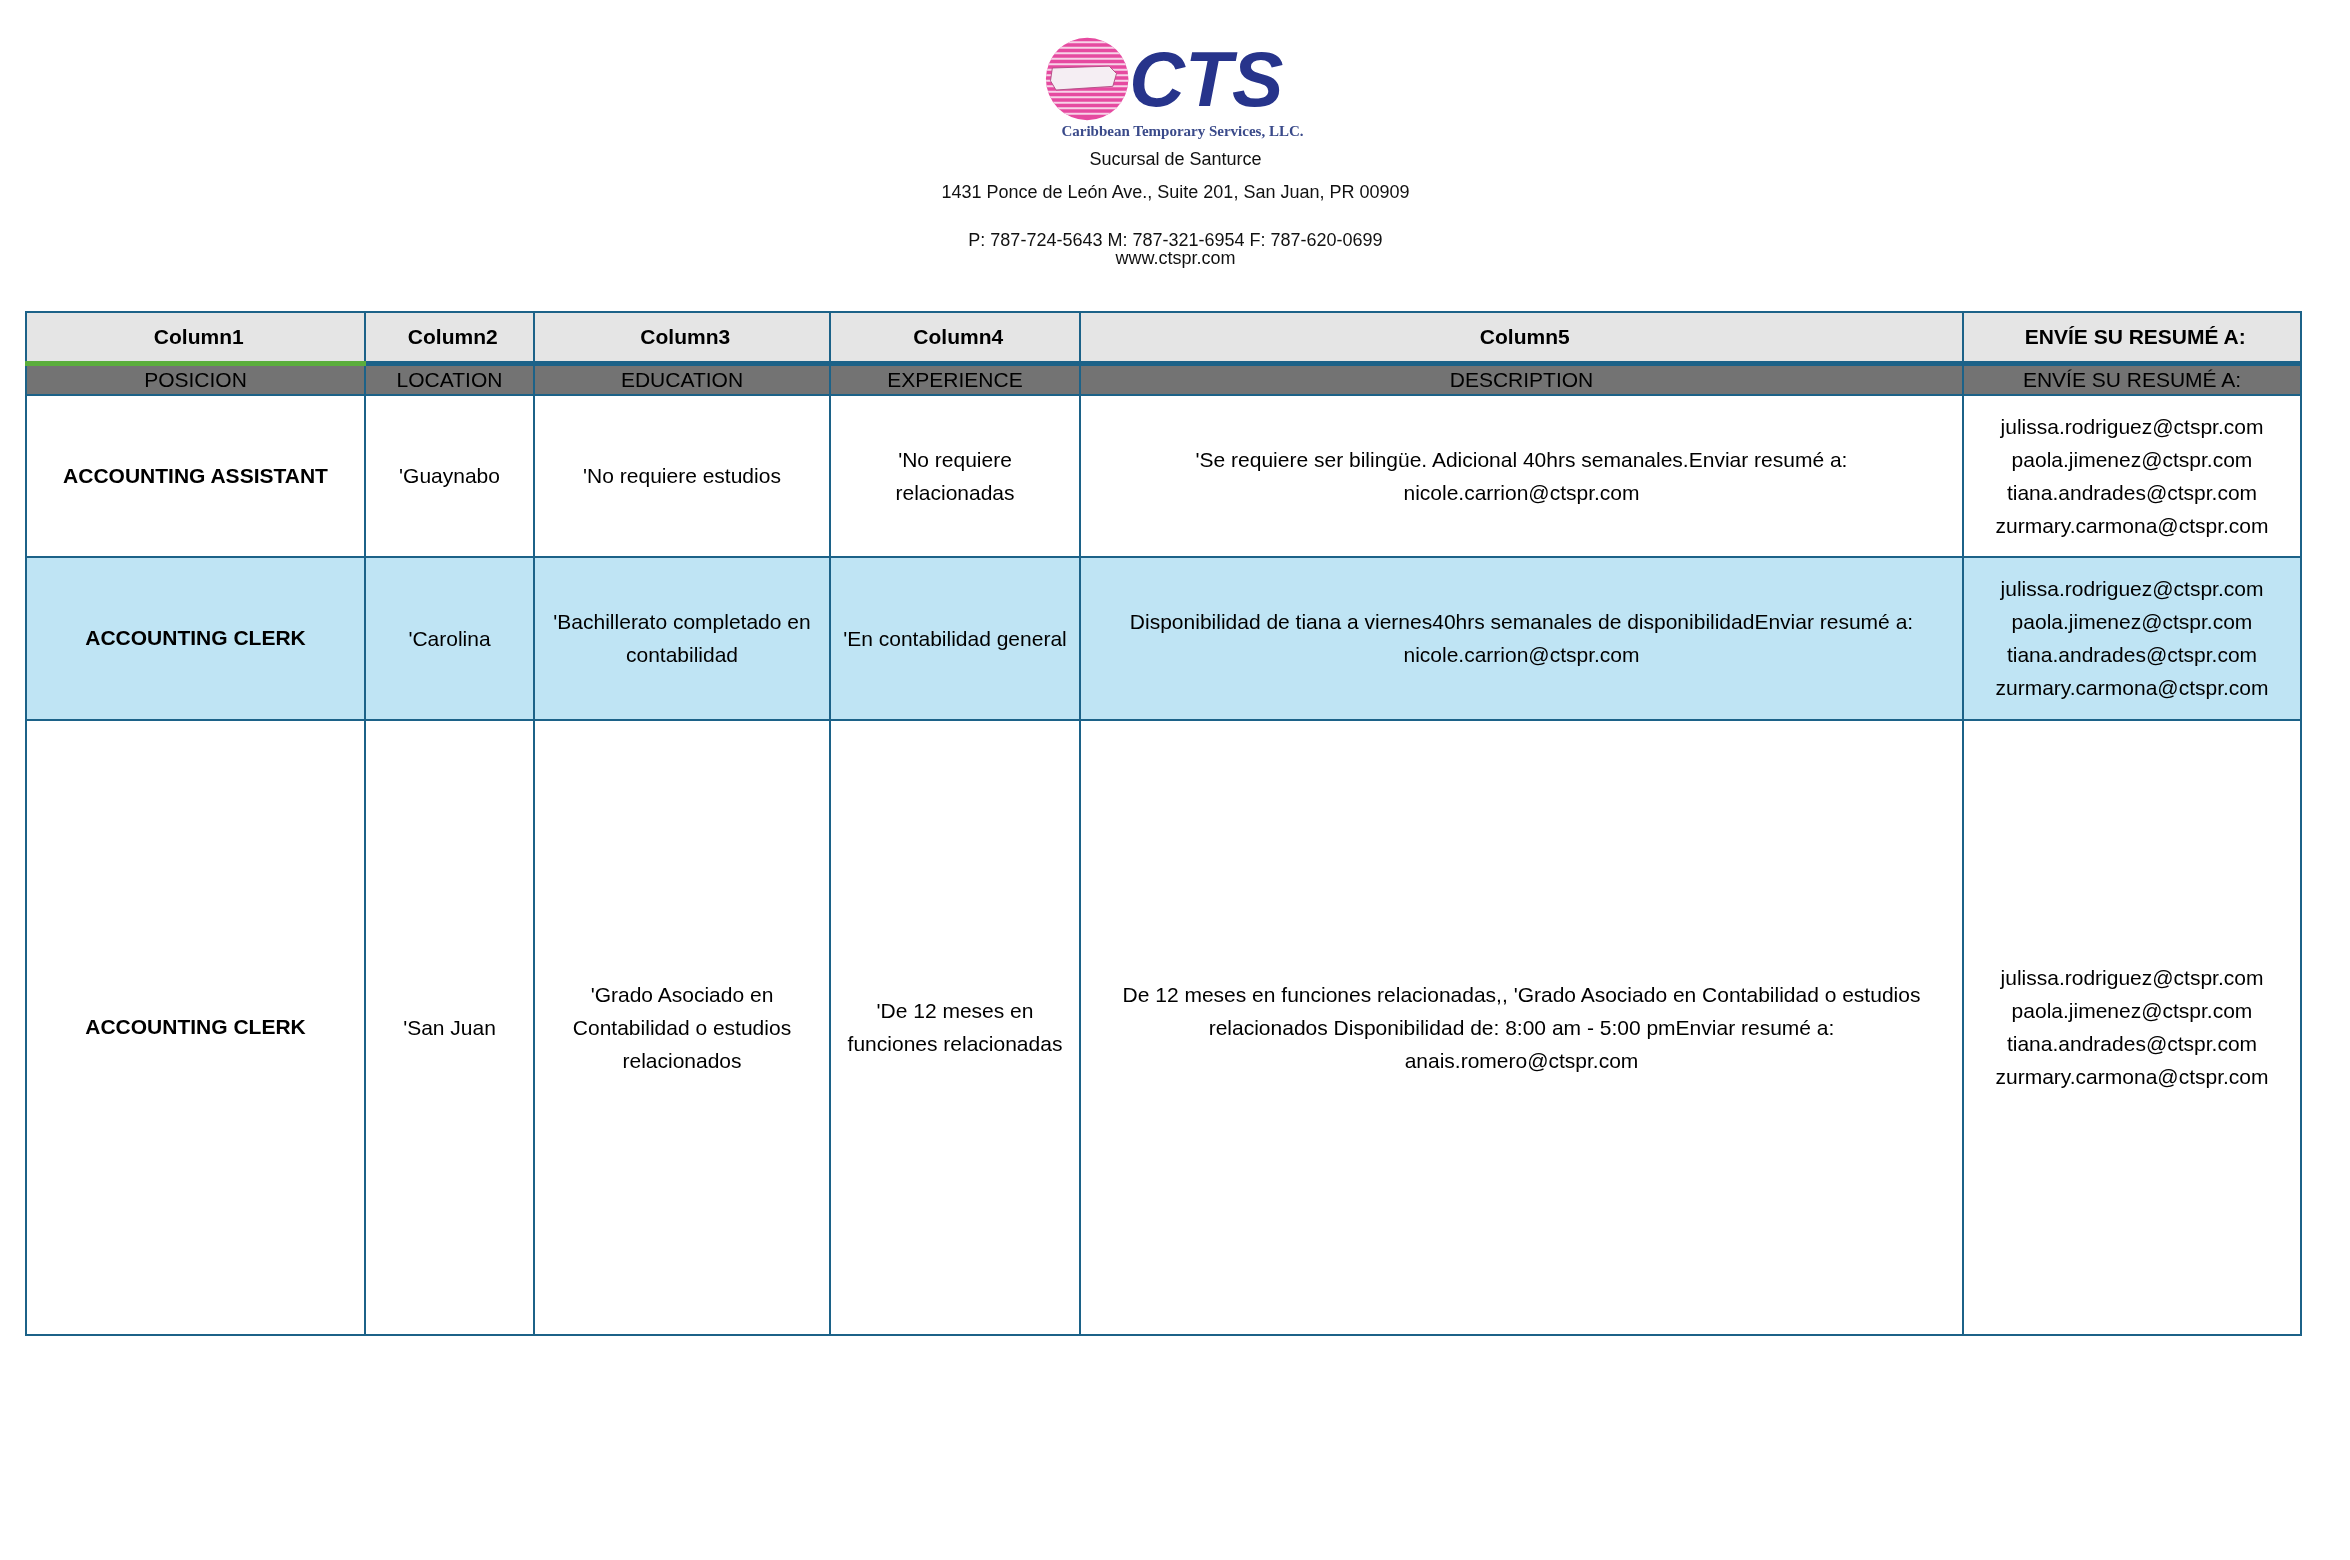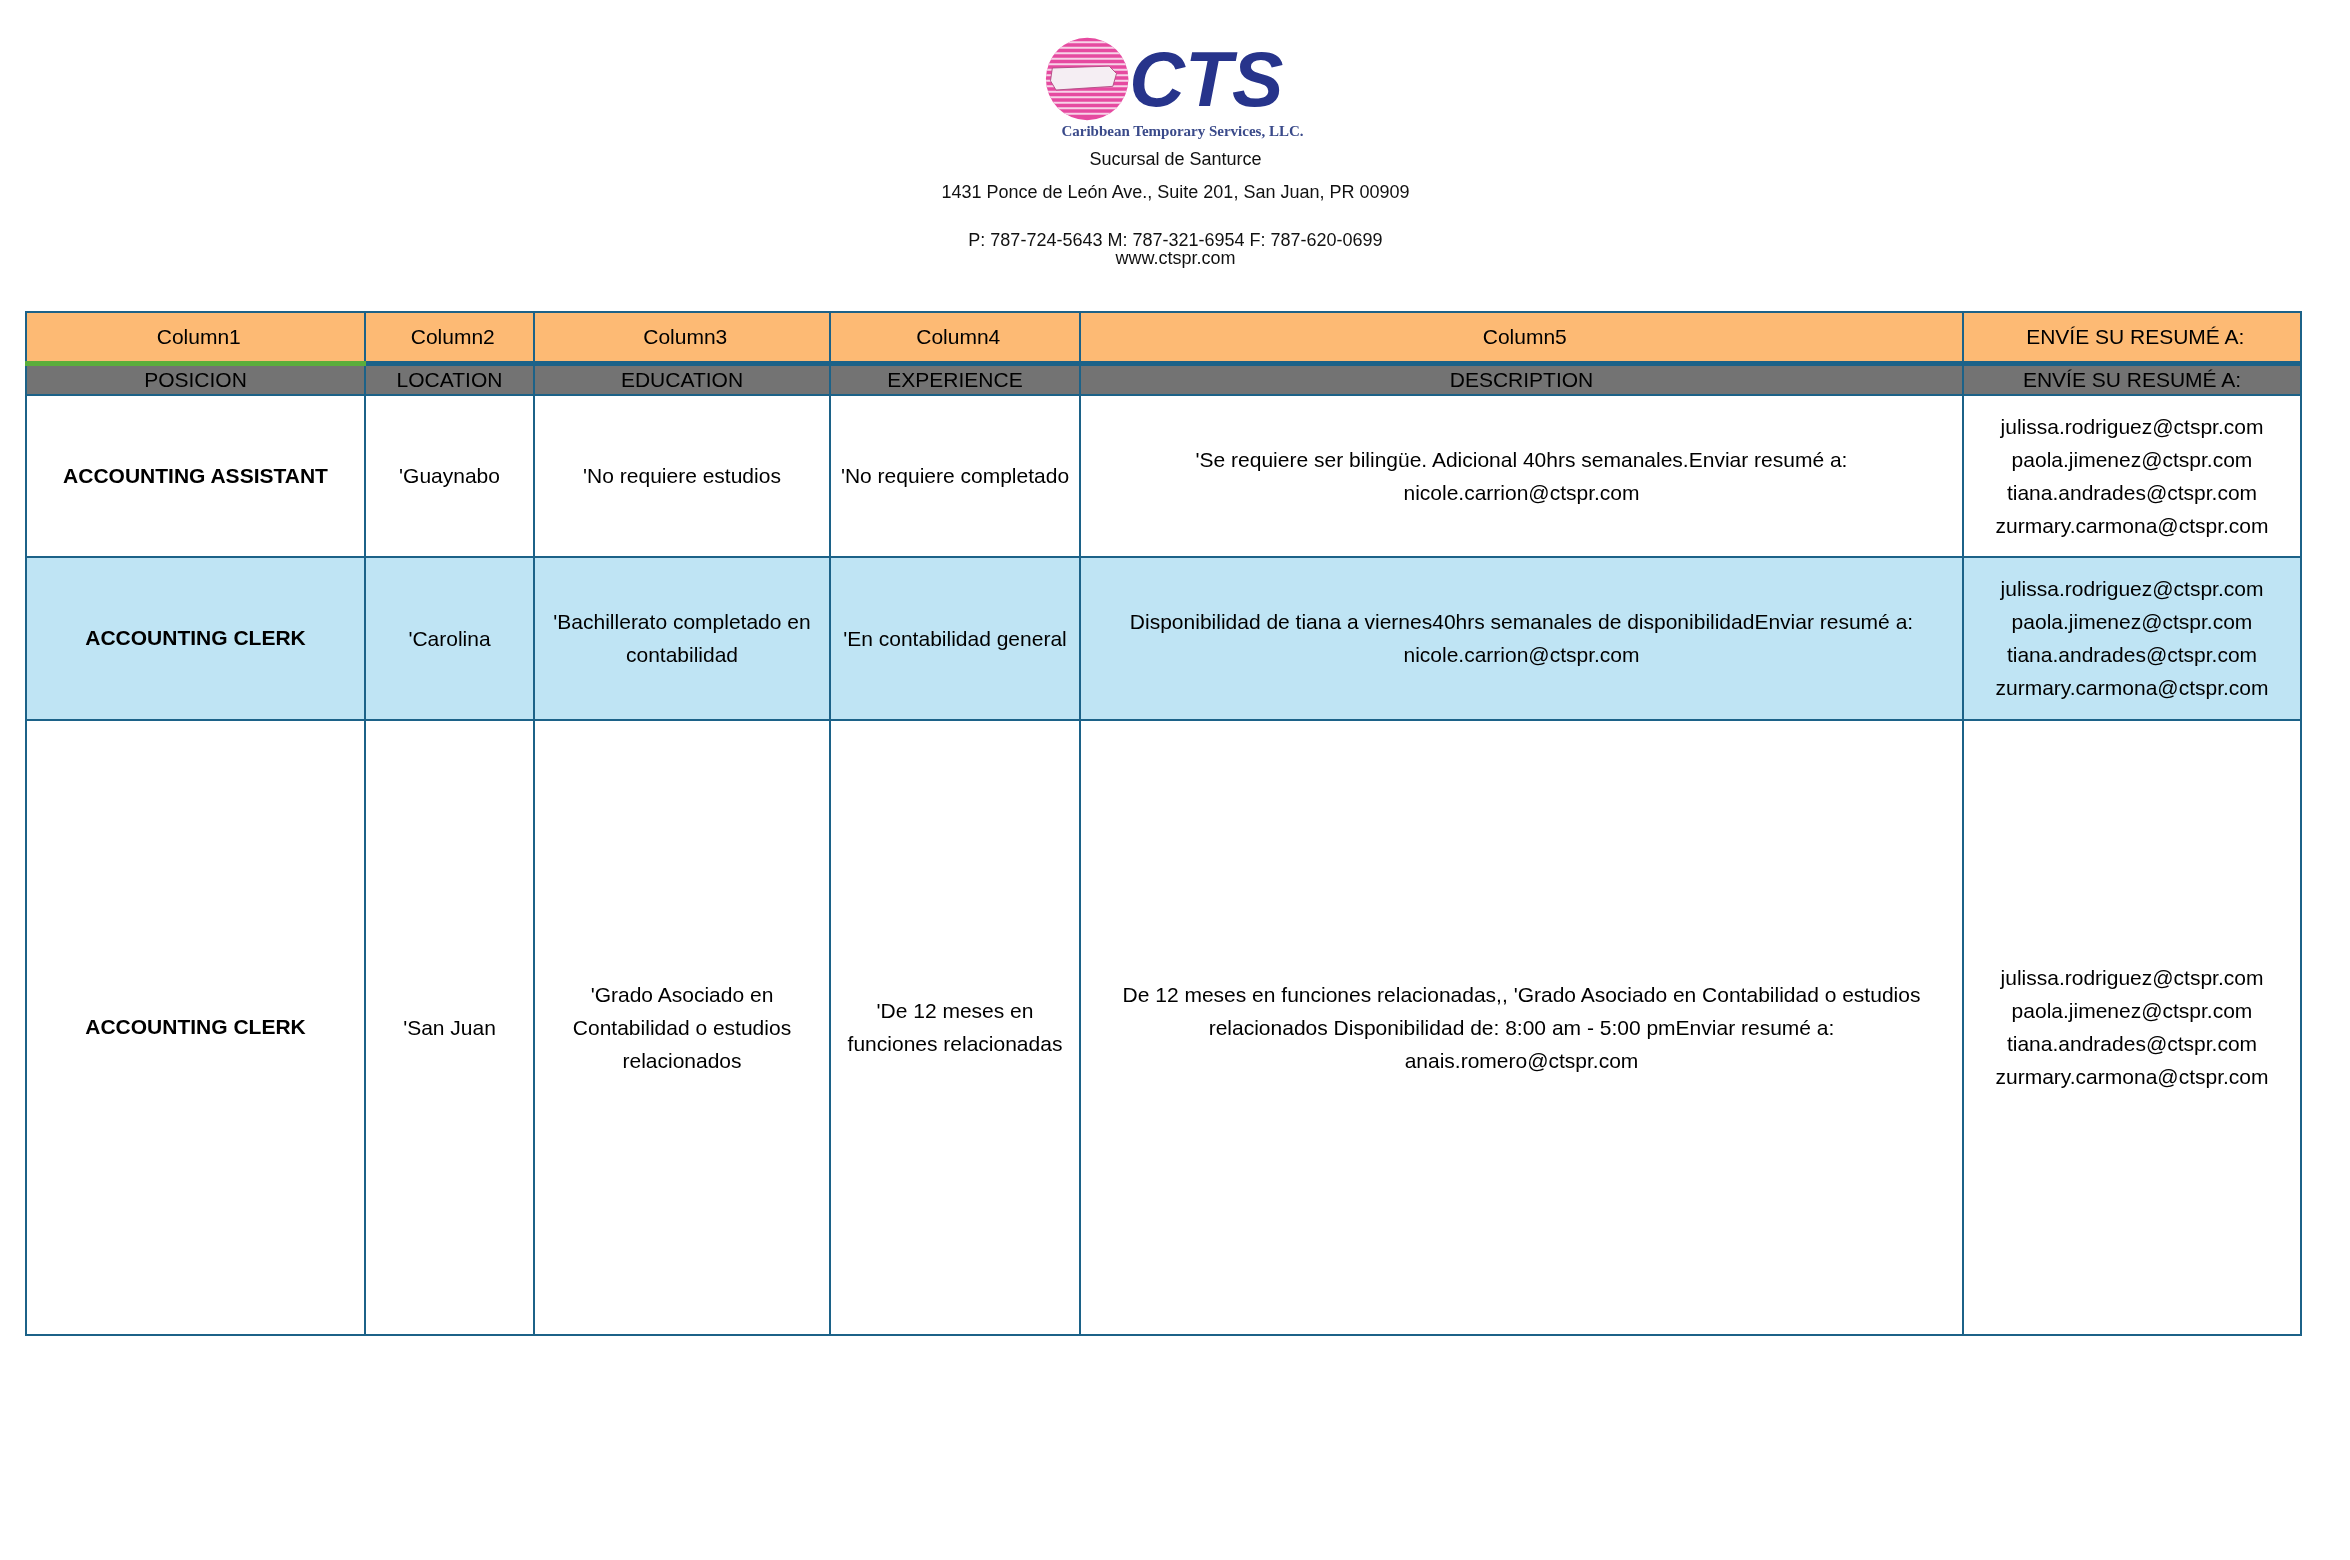--- a/index.html
+++ b/index.html
@@ -7,21 +7,21 @@
          font-family: "Liberation Sans", "DejaVu Sans", sans-serif; color: #000; }
   .letterhead { position: absolute; left: 0; top: 0; width: 2351px; text-align: center; }
   .logo { position: absolute; left: 1045px; top: 33px; width: 275px; height: 110px; }
   .logo svg { display: block; }
   .tagline { position: absolute; left: 1045px; top: 123px; width: 275px; text-align: center;
              font-family: "Liberation Serif", serif; font-weight: bold; font-size: 15px; color: #3a4a8a; }
   .head-line { position: absolute; left: 0; width: 2351px; text-align: center; font-size: 18px; color: #111; }
   table.jobs { position: absolute; left: 25px; top: 311px; width: 2274px; border-collapse: collapse;
                table-layout: fixed; font-size: 21px; }
   table.jobs td, table.jobs th { border: 2.8px solid #1c6288; text-align: center; vertical-align: middle; padding: 0 5.5px; }
-  table.jobs th { font-weight: normal; height: 48px; background: #fdba74; padding-left: 12px; }
+  table.jobs th { font-weight: bold; height: 48px; background: #e5e5e5; padding-left: 12px; }
   tr.sub td { background: #737373; height: 27.5px; font-size: 21px; border-top: 5.5px solid #1c6288; }
   tr.r1 td { height: 160px; background: #ffffff; }
   tr.r2 td { height: 161px; background: #bfe4f4; }
   tr.r3 td { height: 613px; background: #ffffff; }
   td.pos { font-weight: bold; }
   td.cell { line-height: 33px; }
   th.selected { border: 2.8px solid #5bad3c; }
   tr.sub td.selected-below { border-top: 5.5px solid #5bad3c; }
   .emails span { display: block; line-height: 33px; }
 </style>
@@ -88,21 +88,21 @@
     <td>EDUCATION</td>
     <td>EXPERIENCE</td>
     <td>DESCRIPTION</td>
     <td>ENVÍE SU RESUMÉ A:</td>
   </tr>
 
   <tr class="r1">
     <td class="pos">ACCOUNTING ASSISTANT</td>
     <td class="cell">'Guaynabo</td>
     <td class="cell">'No requiere estudios</td>
-    <td class="cell">'No requiere completado</td>
+    <td class="cell">'No requiere relacionadas</td>
     <td class="cell">
       <div>'Se requiere ser bilingüe. Adicional 40hrs semanales.Enviar resumé a:</div>
       <div>nicole.carrion@ctspr.com</div>
     </td>
     <td class="cell emails">
       <span>julissa.rodriguez@ctspr.com</span>
       <span>paola.jimenez@ctspr.com</span>
       <span>tiana.andrades@ctspr.com</span>
       <span>zurmary.carmona@ctspr.com</span>
     </td>

